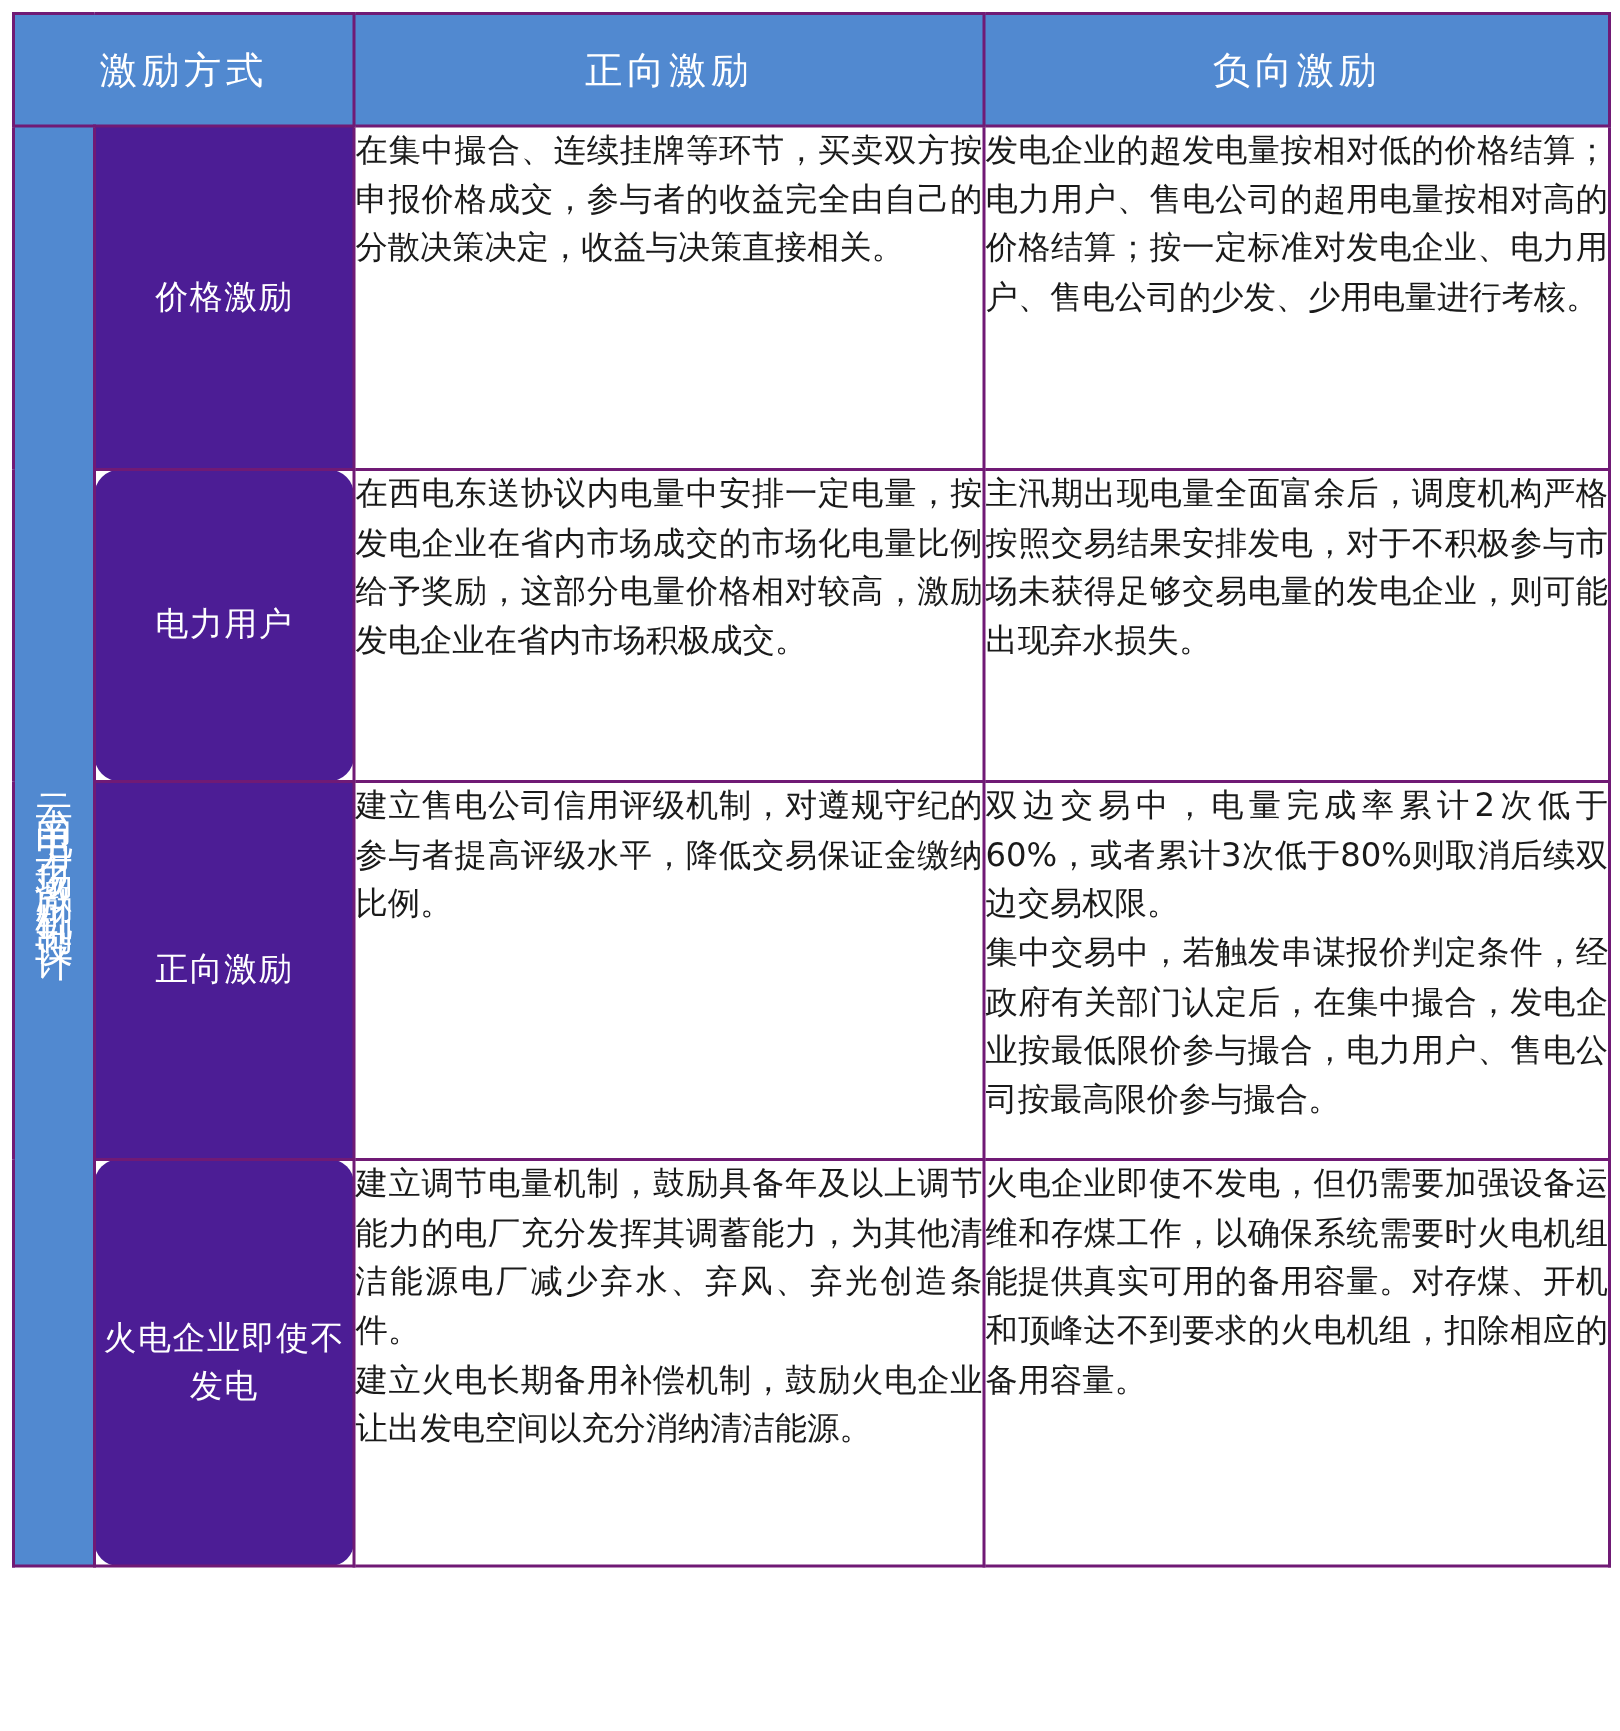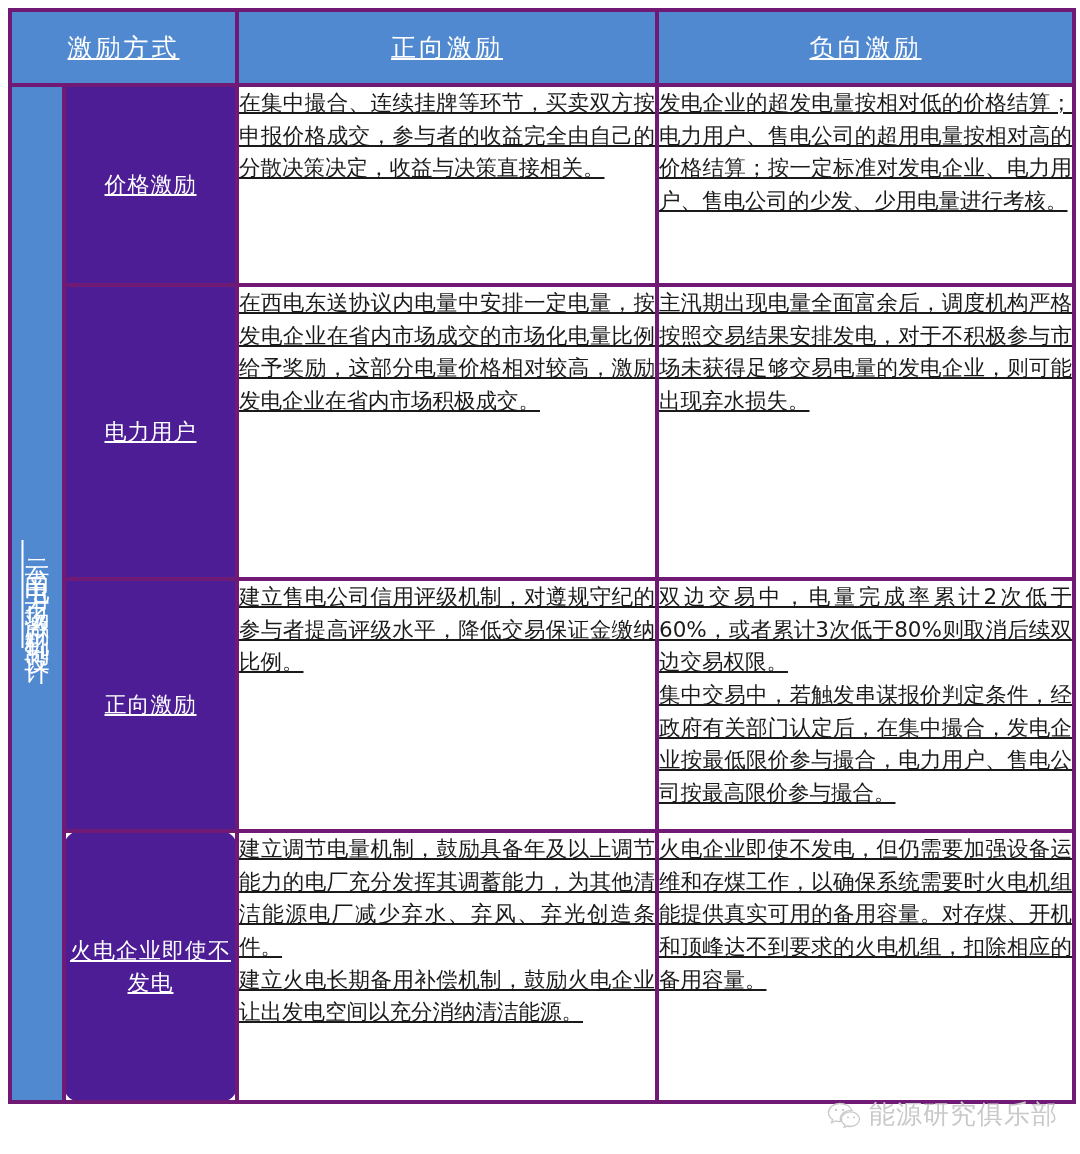--- a/index.html
+++ b/index.html
@@ -25,25 +25,24 @@
   
   .tbl {
     position: absolute;
     left: 8px;
     top: 8px;
     width: 1064px;
     border-collapse: collapse;
     table-layout: fixed;
   }
   .tbl td {
-    border: 4px solid #701a75;
+    border: 2px solid #701a75;
     padding: 0;
     vertical-align: top;
     box-sizing: border-box;
-    text-decoration: underline;
   }
 
   
   .hdr {
     background: #5189d0;
     color: #ffffff;
     text-align: center;
     vertical-align: middle !important;
     font-size: 25px;
     letter-spacing: 3px;
@@ -99,22 +98,22 @@
     margin: 0;
   }
   .body-cell p + p {
     margin-top: 0px;
   }
 
   .col-pos { width: 420px; }
   .col-neg { width: 417px; }
 
   
-  .r1 td { height: 200px; }
-  .r2 td { height: 294px; }
+  .r1 td { height: 229px; }
+  .r2 td { height: 208px; border-radius: 17px; }
   .r3 td { height: 252px; }
   .r4 td { height: 271px; border-radius: 16px; }
 
   
   .watermark {
     position: absolute;
     right: 22px;
     bottom: 22px;
     display: flex;
     align-items: center;
@@ -194,27 +193,14 @@
           <p>建立火电长期备用补偿机制，鼓励火电企业让出发电空间以充分消纳清洁能源。</p>
         </td>
         <td class="body-cell col-neg">
           <p>火电企业即使不发电，但仍需要加强设备运维和存煤工作，以确保系统需要时火电机组能提供真实可用的备用容量。对存煤、开机和顶峰达不到要求的火电机组，扣除相应的备用容量。</p>
         </td>
       </tr>
 
     </tbody>
   </table>
 
-  <div class="watermark">
-    <span class="wx">
-      <svg width="34" height="26" viewBox="0 0 34 26" aria-hidden="true">
-        <path d="M12.5 1.5C6.4 1.5 1.5 5.6 1.5 10.6c0 2.8 1.6 5.3 4.1 6.9l-1.1 3.3 3.8-1.9c1.3.4 2.7.6 4.2.6.4 0 .8 0 1.2-.1-.3-.8-.4-1.6-.4-2.4 0-4.8 4.7-8.7 10.5-8.7.4 0 .8 0 1.2.1C23.9 4.6 18.8 1.5 12.5 1.5z" fill="none" stroke="#c9c9c9" stroke-width="1.3"></path>
-        <circle cx="9" cy="8" r="1.15" fill="#c9c9c9"></circle>
-        <circle cx="16" cy="8" r="1.15" fill="#c9c9c9"></circle>
-        <path d="M23.5 9.8c-5 0-9 3.3-9 7.4 0 2.3 1.3 4.4 3.4 5.7l-.9 2.7 3.2-1.6c1.1.3 2.2.5 3.3.5 5 0 9-3.3 9-7.4s-4-7.3-9-7.3z" fill="none" stroke="#c9c9c9" stroke-width="1.3"></path>
-        <circle cx="21" cy="15.6" r="1" fill="#c9c9c9"></circle>
-        <circle cx="27" cy="15.6" r="1" fill="#c9c9c9"></circle>
-      </svg>
-    </span>
-    <span>能源研究俱乐部</span>
-  </div>
 
 </div>
 
 </body></html>

